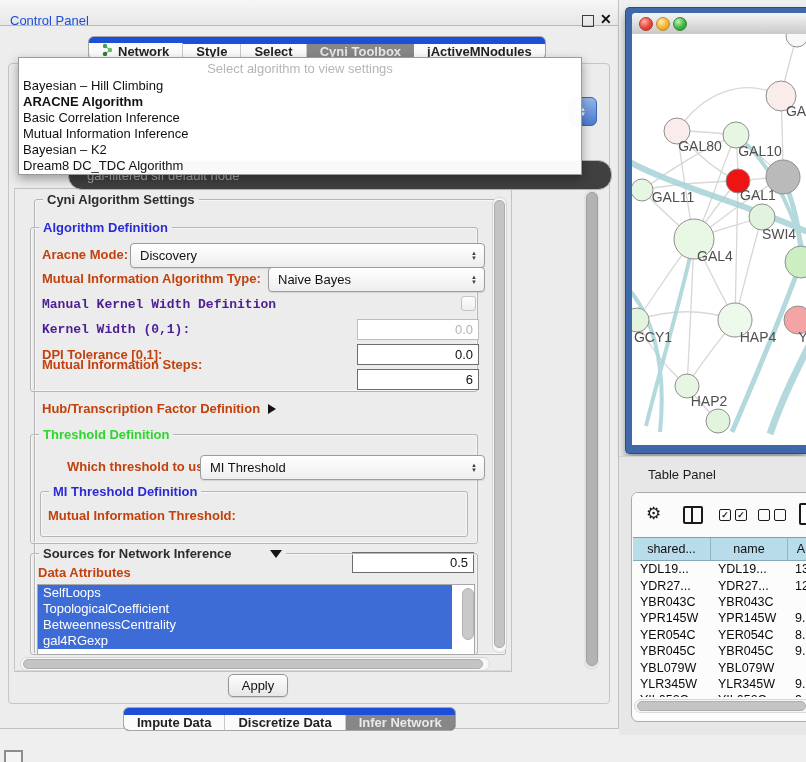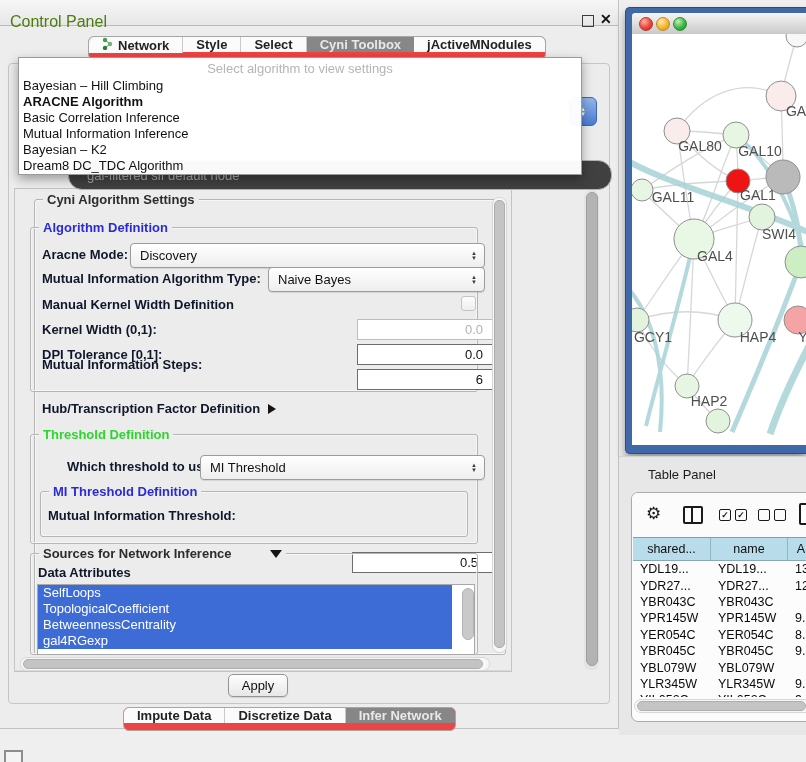--- a/index.html
+++ b/index.html
@@ -3,52 +3,52 @@
 <meta charset="utf-8">
 <style>
   html,body{margin:0;padding:0;}
   .stage{position:relative;width:806px;height:762px;background:#efefef;overflow:hidden;
          font-family:"Liberation Sans",sans-serif;-webkit-font-smoothing:antialiased;}
   .abs{position:absolute;}
 
   
   .cp-win{left:0;top:8;width:618px;height:727px;background:#ededed;border:1px solid #c2c2c2;border-left:none;}
   .cp-title{left:0;top:8;width:618px;height:25px;background:linear-gradient(#f6f6f6,#e7e7e7);border-bottom:1px solid #b9b9b9;}
-  .cp-title-text{left:10px;top:13px;font-size:16px;color:#4d7c0f;}
+  .cp-title-text{left:10px;top:13px;font-size:13px;color:#1d4ed8;}
   .float-box{right:0;left:582px;top:15px;width:10px;height:10px;border:1.6px solid #3c3c3c;background:transparent;}
   .close-x{left:600px;top:11px;font-size:14px;font-weight:bold;color:#111;}
 
   
-  .tabstrip{display:flex;align-items:flex-start;background:#ef4444;border:1px solid #a6a6a6;border-radius:6px;overflow:hidden;height:22px;}
+  .tabstrip{display:flex;align-items:flex-end;background:#1d4ed8;border:1px solid #a6a6a6;border-radius:6px;overflow:hidden;height:22px;}
   .tab{display:flex;align-items:center;padding:0 13px;font-size:13px;font-weight:600;color:#222;border-right:1px solid #c9c9c9;background:#fbfbfb;}
   .tab:last-child{border-right:none;}
   .tab.sel{background:#878787;color:#e9e9e9;border-right:none;}
   .tab .net-ico{margin-right:5px;}
   .top-tabs{left:88px;top:36px;}
   .bot-tabs{left:123px;top:707px;}
 
   
   .cp-content{left:8px;top:63px;width:600px;height:639px;background:#ececec;border:1px solid #c6c6c6;border-radius:4px;}
   .settings-pane{left:14px;top:188px;width:496px;height:482px;background:#ececec;border:1px solid #c3c3c3;}
 
   
   .group{border:1px solid #b5b5b5;border-radius:3px;box-shadow:inset 0 0 0 1px rgba(255,255,255,.55);}
   .gtitle{position:absolute;top:-8px;left:8px;background:#ececec;padding:0 4px;font-size:13px;font-weight:700;white-space:nowrap;}
   .t-black{color:#2c2c2c;} .t-blue{color:#2b2bd5;} .t-green{color:#2fd52f;}
 
-  .lbl{position:absolute;font-size:13px;font-weight:700;color:#0f172a;white-space:nowrap;}
-  .lbl.dis{color:#0f172a;}
+  .lbl{position:absolute;font-size:13px;font-weight:700;color:#c2410c;white-space:nowrap;}
+  .lbl.dis{color:#4c1d95;font-family:Liberation Mono, monospace;}
 
   .combo{position:absolute;height:23px;border:1px solid #9c9c9c;border-radius:4px;
          background:linear-gradient(#ffffff,#eeeeee);display:flex;align-items:center;
          font-size:13px;color:#111;padding-left:9px;box-shadow:0 1px 1px rgba(0,0,0,.10);}
   .combo .arrows{margin-left:auto;padding-right:7px;display:flex;flex-direction:column;align-items:center;
                  font-size:6px;line-height:5px;color:#3c3c3c;}
   .tfield{position:absolute;height:19px;background:#fff;border:1px solid #6d6d6d;font-size:13px;color:#111;
-          display:flex;align-items:center;justify-content:flex-end;padding:0 15px;}
+          display:flex;align-items:center;justify-content:flex-end;padding:0 5px;}
   .tfield.dis{border-color:#bdbdbd;color:#b3b3b3;}
   .checkbox{position:absolute;width:13px;height:13px;border:1px solid #c4c4c4;border-radius:3px;
             background:linear-gradient(#fdfdfd,#eeeeee);}
 
   .tri-right{display:inline-block;width:0;height:0;border-top:5.5px solid transparent;border-bottom:5.5px solid transparent;border-left:8px solid #141414;margin-left:8px;}
   .tri-down{display:inline-block;width:0;height:0;border-left:6px solid transparent;border-right:6px solid transparent;border-top:8px solid #141414;margin-left:6px;}
 
   .attr-list{left:37px;top:584px;width:436px;height:69px;background:#fff;border:1px solid #a8a8a8;overflow:hidden;}
   .attr-item{height:16px;line-height:16px;font-size:13px;color:#fff;background:#3d6cd7;padding-left:5px;width:409px;}
   .list-sb{position:absolute;right:2px;top:3px;width:10px;height:62px;}

